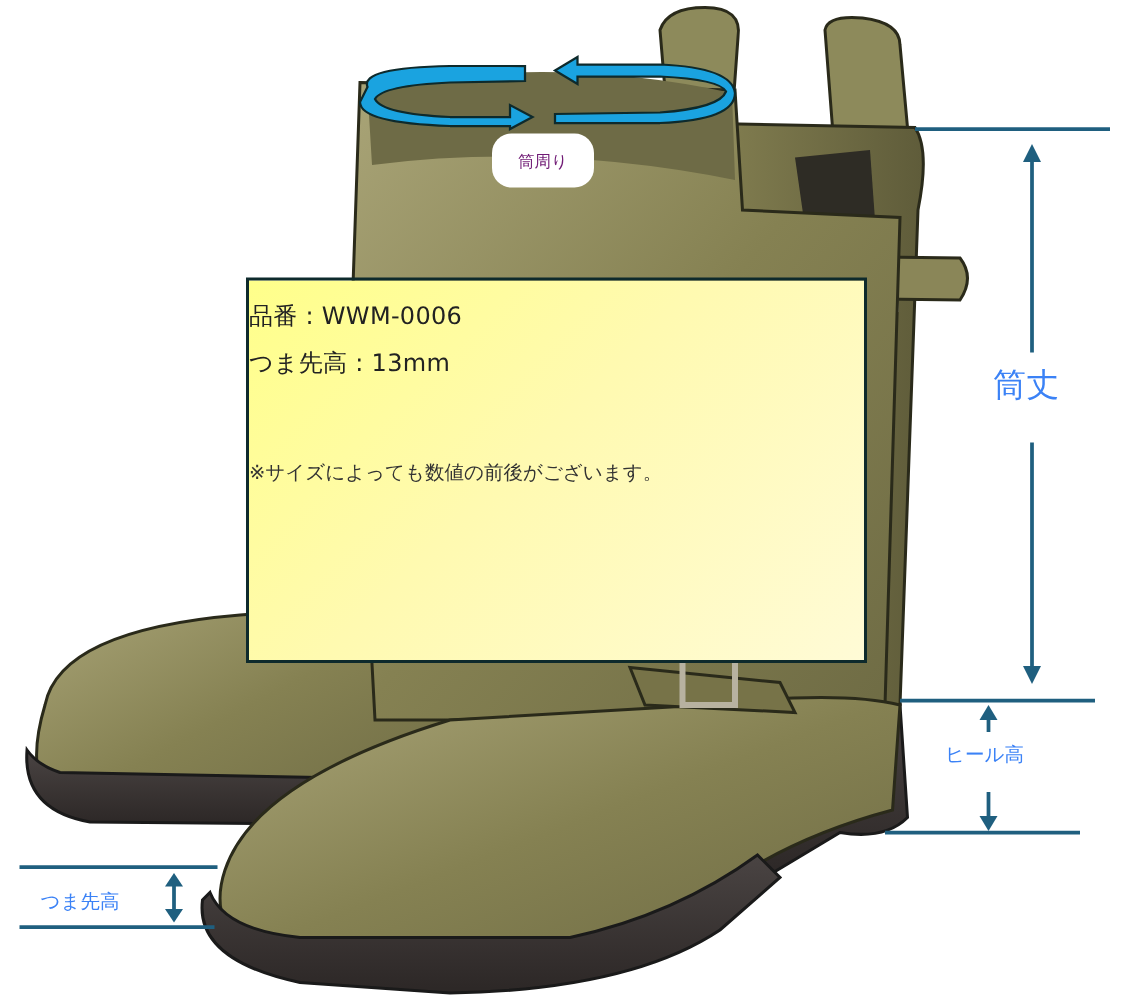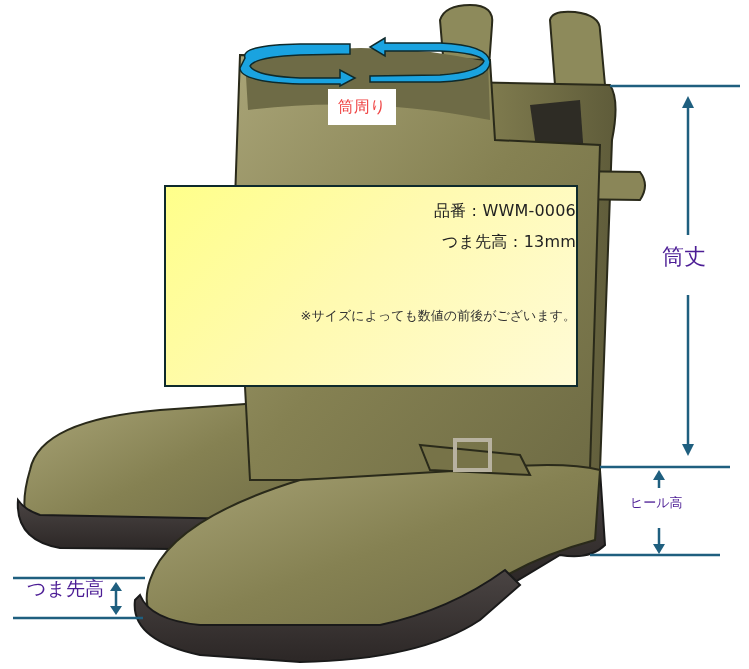--- a/index.html
+++ b/index.html
@@ -1,38 +1,38 @@
 <!DOCTYPE html>
 <html><head>
 <meta charset="utf-8">
 <style>
   html, body { margin:0; padding:0; }
   body { width:749px; height:669px; position:relative; overflow:hidden; background:#ffffff; font-family:"DejaVu Sans", sans-serif; }
   .stage { position:absolute; left:0; top:0; width:749px; height:669px; }
   svg.boots { position:absolute; left:0; top:0; }
   .info-box {
-    position:absolute; left:164px; top:185px; width:414px; height:202px;
+    position:absolute; left:164px; top:185px; width:414px; height:257px;
     border:2px solid #0e2a2c;
     background:linear-gradient(135deg, #ffff8a 0%, #fffab0 45%, #fffbd6 100%);
-    text-align:right; color:#222;
+    text-align:left; color:#222;
     box-sizing:border-box;
   }
   .info-line { font-size:16px; line-height:31px; letter-spacing:0.2px; }
   .info-line:first-child { margin-top:8px; }
   .info-note { font-size:13px; line-height:22px; color:#333;margin-top:48px; }
   .info-note.first { margin-top:6px; }
   .label-box {
     position:absolute; left:328px; top:89px; width:68px; height:36px;
-    background:#ffffff; font-size:16px; color:#ef4444;
-    display:flex; align-items:center; justify-content:center;
+    background:#ffffff; font-size:11px; color:#701a75;
+    display:flex; align-items:center; justify-content:center;border-radius:13px;
   }
-  .label-plain { position:absolute; color:#4c1d95; }
+  .label-plain { position:absolute; color:#3b82f6; }
   .lbl-tsutake { left:662px; top:242px; font-size:22px; }
   .lbl-heel { left:630px; top:494px; font-size:13px;font-family:Liberation Serif, serif; }
-  .lbl-toe { left:27px; top:576px; font-size:19px; }
+  .lbl-toe { left:27px; top:592px; font-size:13px; }
 </style>
 </head>
 <body>
 
 <div class="stage">
 
   <svg class="boots" width="749" height="669" viewBox="0 0 749 669">
     <defs>
       <linearGradient id="leather" x1="0" y1="0" x2="1" y2="1">
         <stop offset="0" stop-color="#a9a477"></stop>

